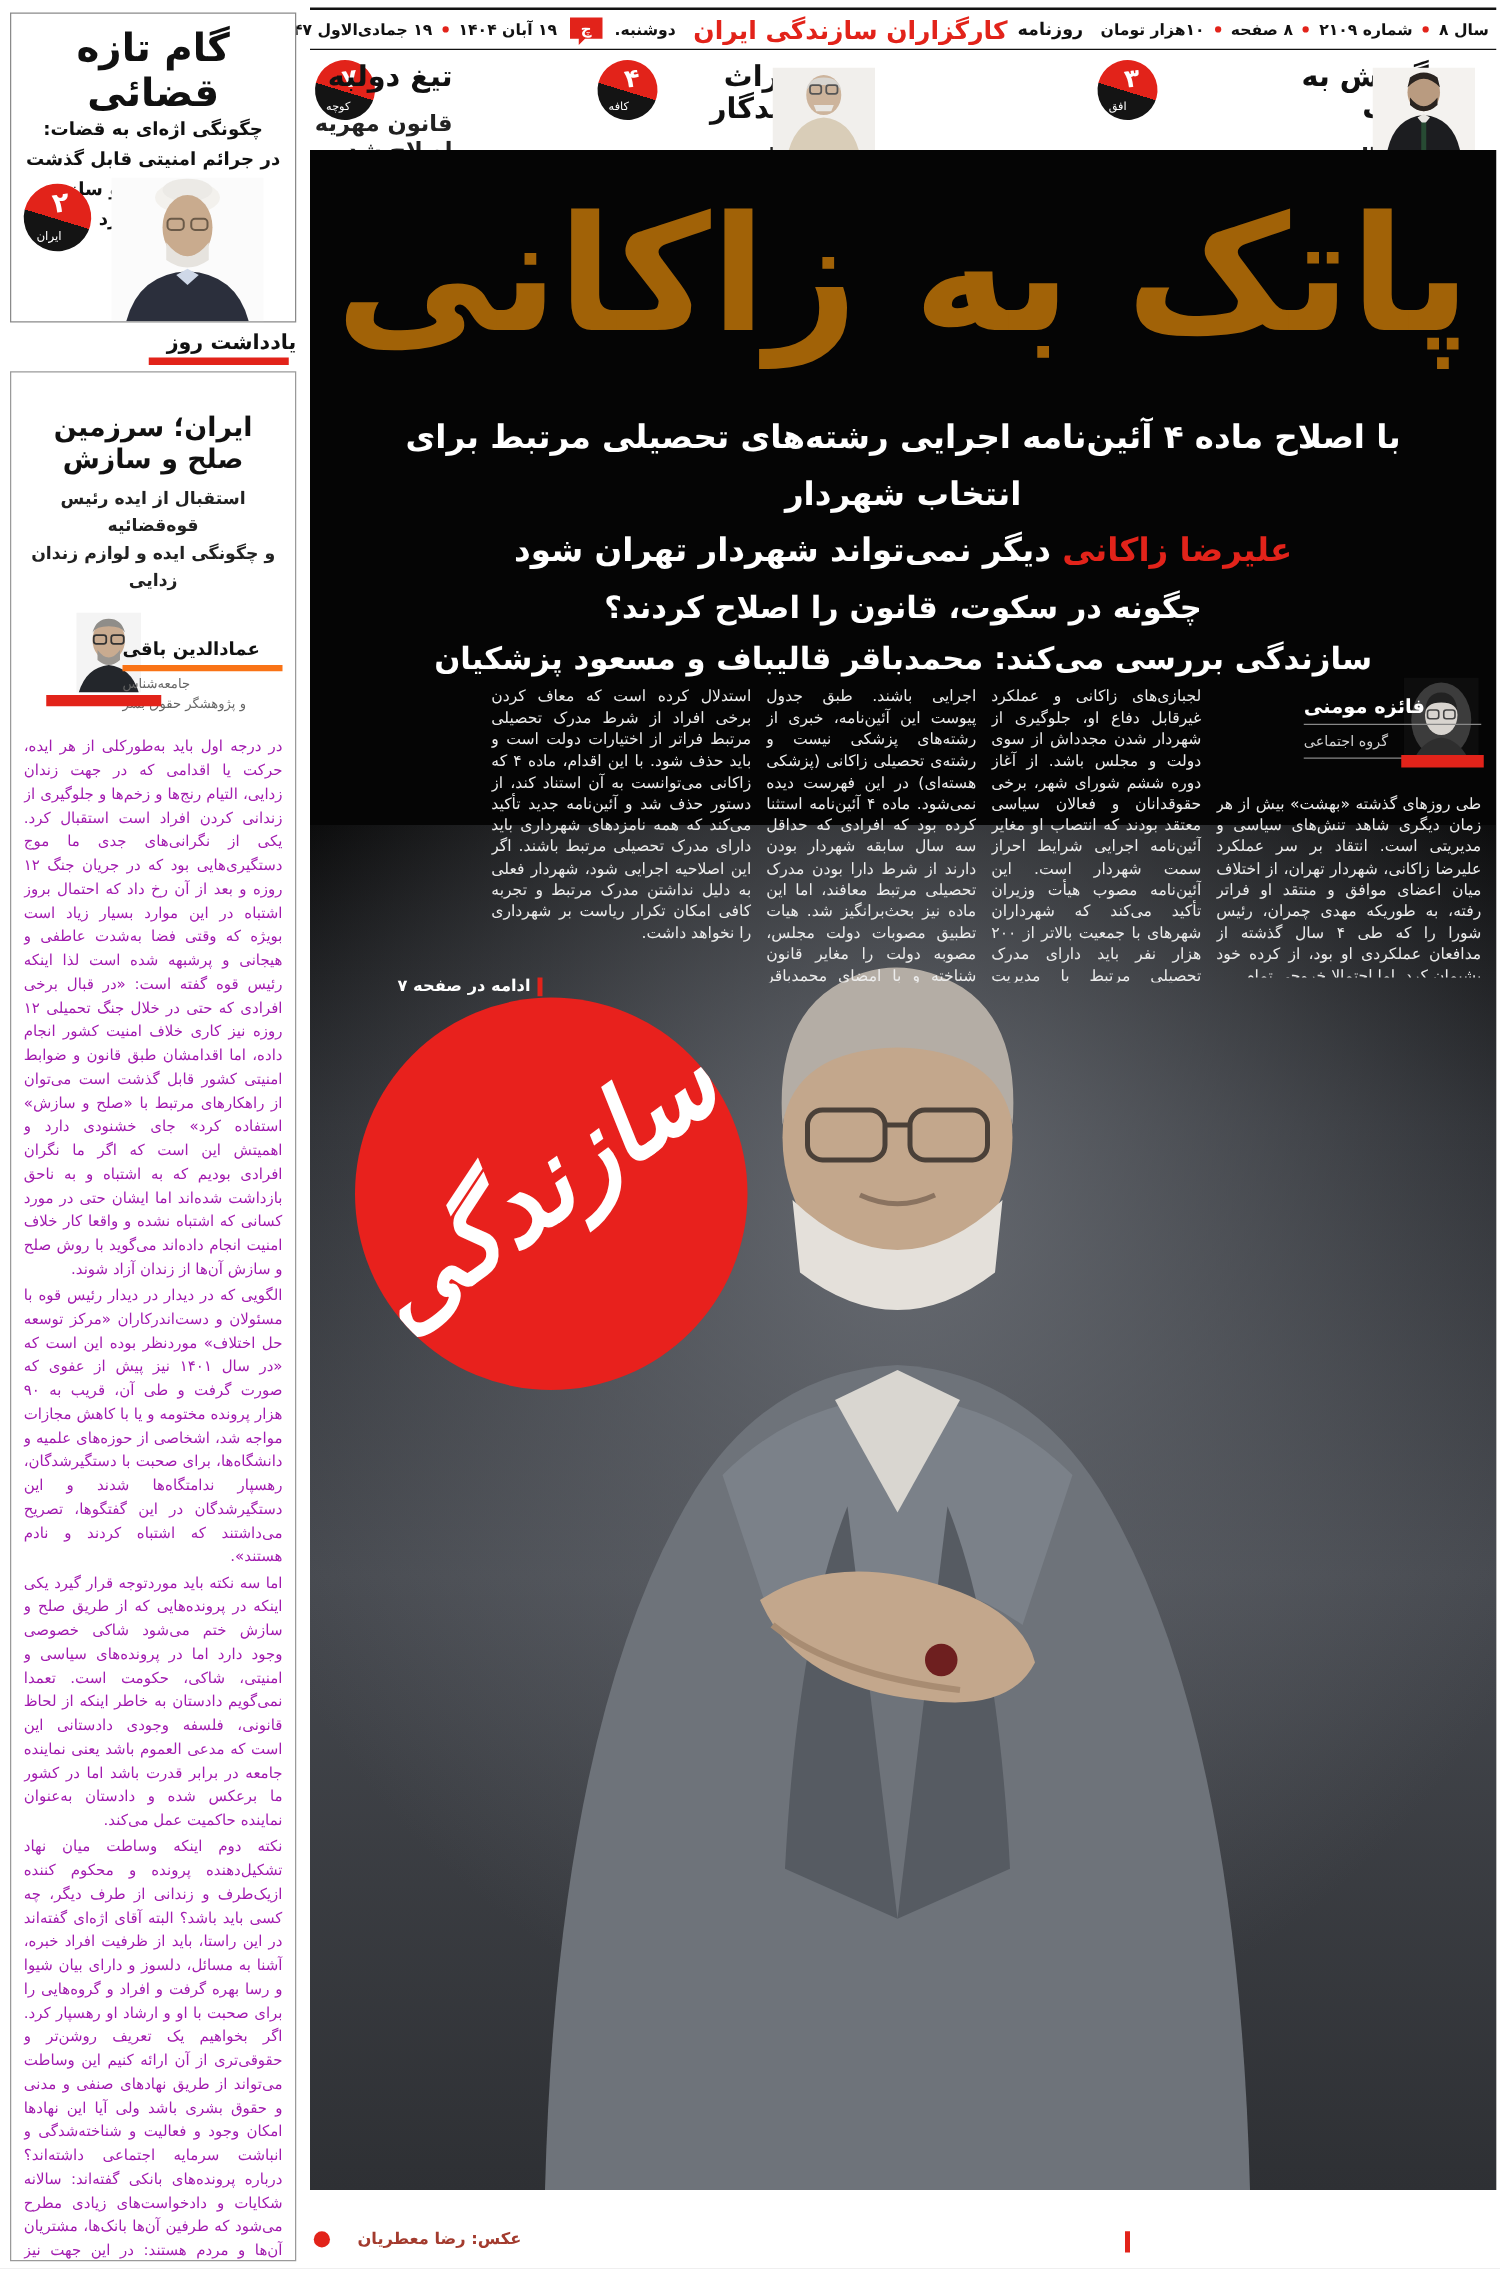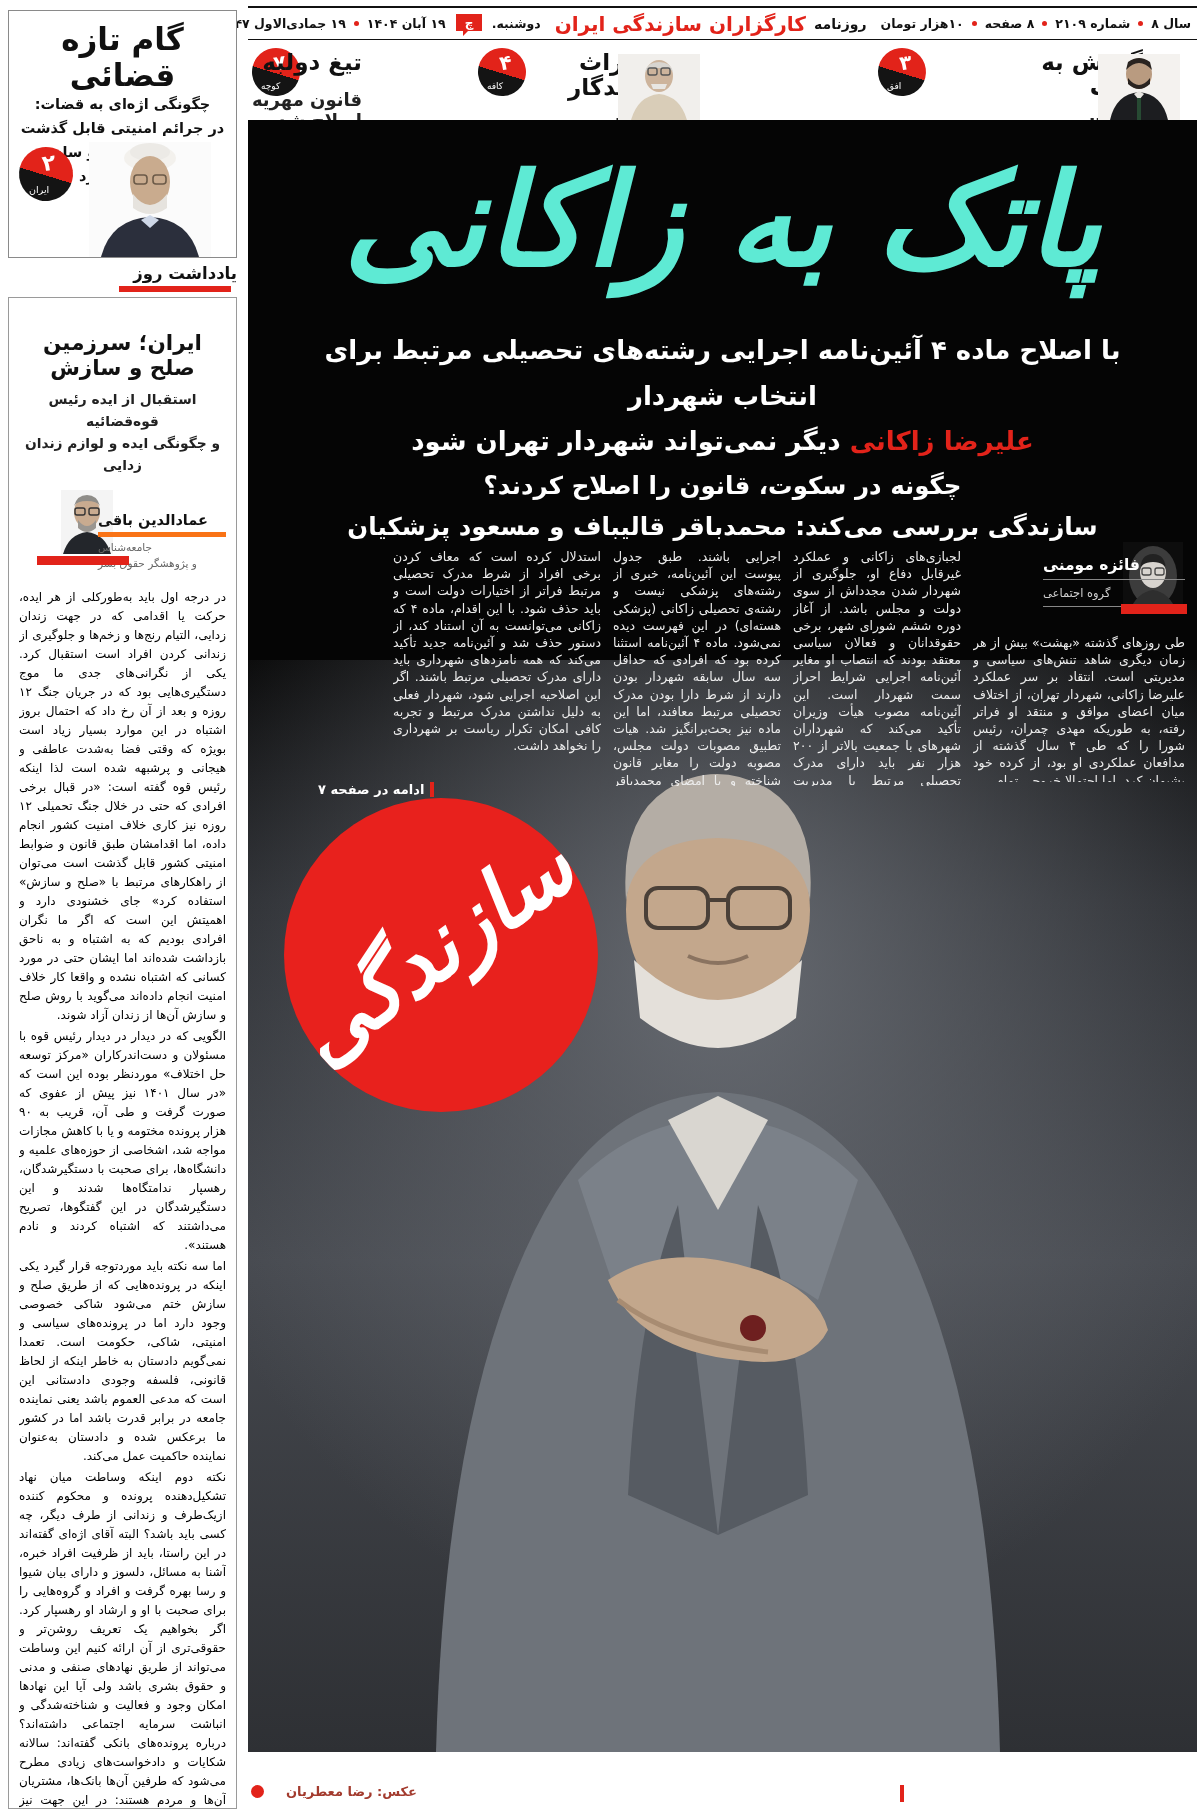--- a/index.html
+++ b/index.html
@@ -34,27 +34,27 @@
   .note-bar{height:6px;background:#e2231a;width:112px;margin-right:0;margin-top:3px;}
   .side-article{position:absolute;left:8px;top:297px;width:229px;height:1512px;border:1px solid #9a9a9a;box-sizing:border-box;padding:10px 10px 8px;overflow:hidden;background:#fff;}
   .side-article .attl{font-size:21.5px;font-weight:900;color:#111;text-align:center;margin-top:22px;}
   .side-article .asub{font-size:13.8px;font-weight:bold;color:#222;text-align:center;line-height:1.6;margin-top:8px;}
   .author-blk{position:relative;height:92px;margin-top:14px;}
   .author-blk .aphoto{position:absolute;left:42px;top:0;width:52px;height:64px;}
   .author-blk .aname{position:absolute;right:0;top:22px;width:128px;font-size:14.5px;font-weight:900;color:#111;border-bottom:5px solid #f97316;padding-bottom:4px;text-align:left;}
   .author-blk .arole{position:absolute;right:0;top:50px;width:128px;font-size:10.5px;color:#666;text-align:left;line-height:1.5;}
   .author-blk .abar{position:absolute;left:18px;top:66px;width:92px;height:9px;background:#e2231a;}
   .side-body{margin-top:6px;height:1246px;overflow:hidden;}
-  .side-body p{font-size:12px;line-height:19px;color:#000000;text-align:justify;text-align-last:right;margin:0 0 2px;}
+  .side-body p{font-size:12px;line-height:19px;color:#a21caf;text-align:justify;text-align-last:right;margin:0 0 2px;}
   .cont-bar{width:4px;height:15px;background:#e2231a;}
   .cont-txt{font-size:13px;font-weight:900;color:#111;}
   
   .mainbox{position:absolute;left:248px;top:120px;width:949px;height:1632px;background:#050505;overflow:hidden;}
   .mainbox .photo-svg{position:absolute;left:0;top:540px;width:949px;height:1092px;z-index:1;}
-  .hl{position:absolute;top:8px;left:0;width:100%;text-align:center;font-size:128px;font-weight:900;color:#5eead4;line-height:1.45;white-space:nowrap;z-index:2;font-style:italic;}
+  .hl{position:absolute;top:8px;left:0;width:100%;text-align:center;font-size:128px;font-weight:900;color:#a16207;line-height:1.45;white-space:nowrap;z-index:2;}
   .subs{position:absolute;top:208px;left:5%;width:90%;z-index:2;text-align:center;color:#fff;}
   .subs .s-big{font-size:26px;font-weight:bold;line-height:1.75;}
   .subs .s-med{font-size:24.5px;font-weight:bold;line-height:1.7;}
   .subs .red{color:#e2231a;}
   .m-author{position:absolute;top:420px;left:725px;width:212px;height:88px;z-index:2;color:#fff;}
   .m-author .mphoto{position:absolute;left:150px;top:2px;width:60px;height:70px;}
   .m-author .mname{position:absolute;right:0;top:16px;width:142px;font-size:15.5px;font-weight:900;text-align:left;border-bottom:1px solid #888;padding-bottom:5px;}
   .m-author .mgroup{position:absolute;right:0;top:46px;width:142px;font-size:11.5px;color:#cfcfcf;text-align:left;border-bottom:1px solid #888;padding-bottom:6px;}
   .m-author .mbar{position:absolute;left:148px;top:64px;width:66px;height:10px;background:#e2231a;}
   .mcol{position:absolute;z-index:2;font-size:12.5px;line-height:17.2px;color:#ececec;text-align:justify;text-align-last:right;overflow:hidden;}

